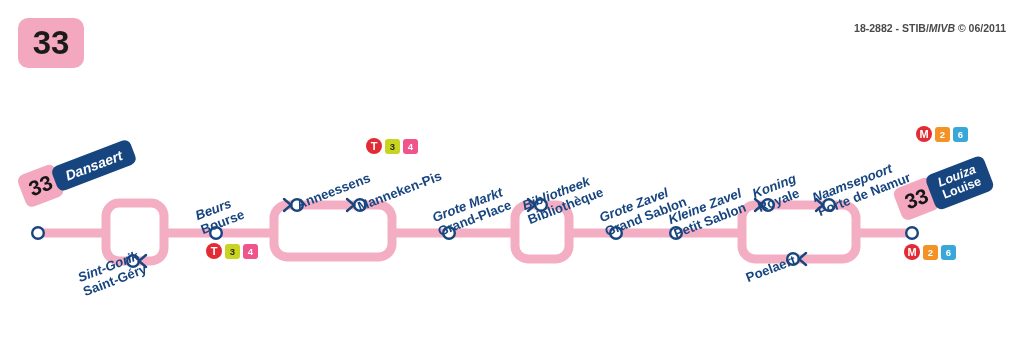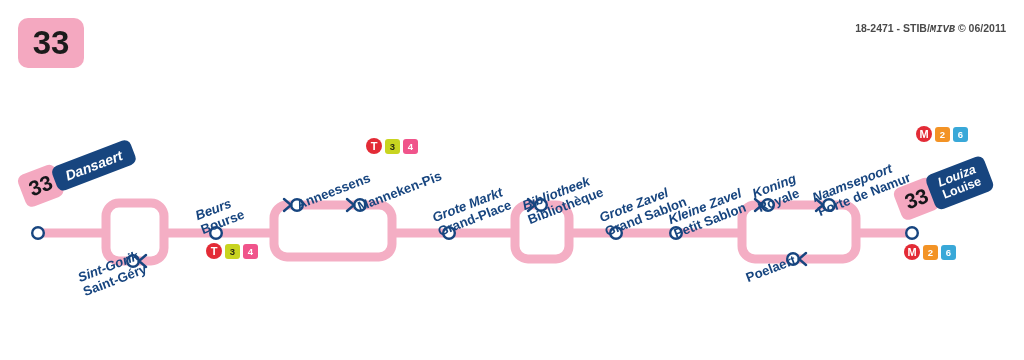--- a/index.html
+++ b/index.html
@@ -16,21 +16,21 @@
     background:#f4a8c0;border-radius:10px;
     display:flex;align-items:center;justify-content:center;
     font-size:33px;font-weight:bold;color:#1b1b1b;letter-spacing:0px;
   }
 
   
   .copyright{
     position:absolute;right:18px;top:22px;
     font-size:10.5px;color:#4a4a4a;font-weight:bold;white-space:nowrap;
   }
-  .copyright .it{font-style:italic;font-family:Liberation Mono, monospace;}
+  .copyright .it{font-style:italic;}
 
   
   .term{position:absolute;display:flex;align-items:center;}
   .term .num{
     width:40px;height:34px;background:#f4a8c0;border-radius:7px;
     display:flex;align-items:center;justify-content:center;
     font-size:21px;font-weight:bold;color:#16161a;
   }
   .term .name{
     background:#17457f;border-radius:7px;color:#ffffff;
@@ -73,21 +73,21 @@
 </head>
 <body>
 
 <div>
 
   <div class="route-badge">
     <span>33</span>
   </div>
 
   <div class="copyright">
-    <span>18-2471 - STIB/</span><span class="it">MIVB</span><span> © 06/2011</span>
+    <span>18-2882 - STIB/</span><span class="it">MIVB</span><span> © 06/2011</span>
   </div>
 
   <svg id="diagram" viewBox="0 0 1024 360">
     <defs>
       <style>
         .trunk { stroke:#f4aec4; stroke-width:9; fill:none; stroke-linecap:butt; }
         .loopk { stroke:#f4aec4; stroke-width:9; fill:none; }
         .mk    { stroke:#17457f; stroke-width:2.4; fill:#ffffff; }
         .arw   { stroke:#17457f; stroke-width:2.4; fill:none; stroke-linecap:round; }
       </style>

